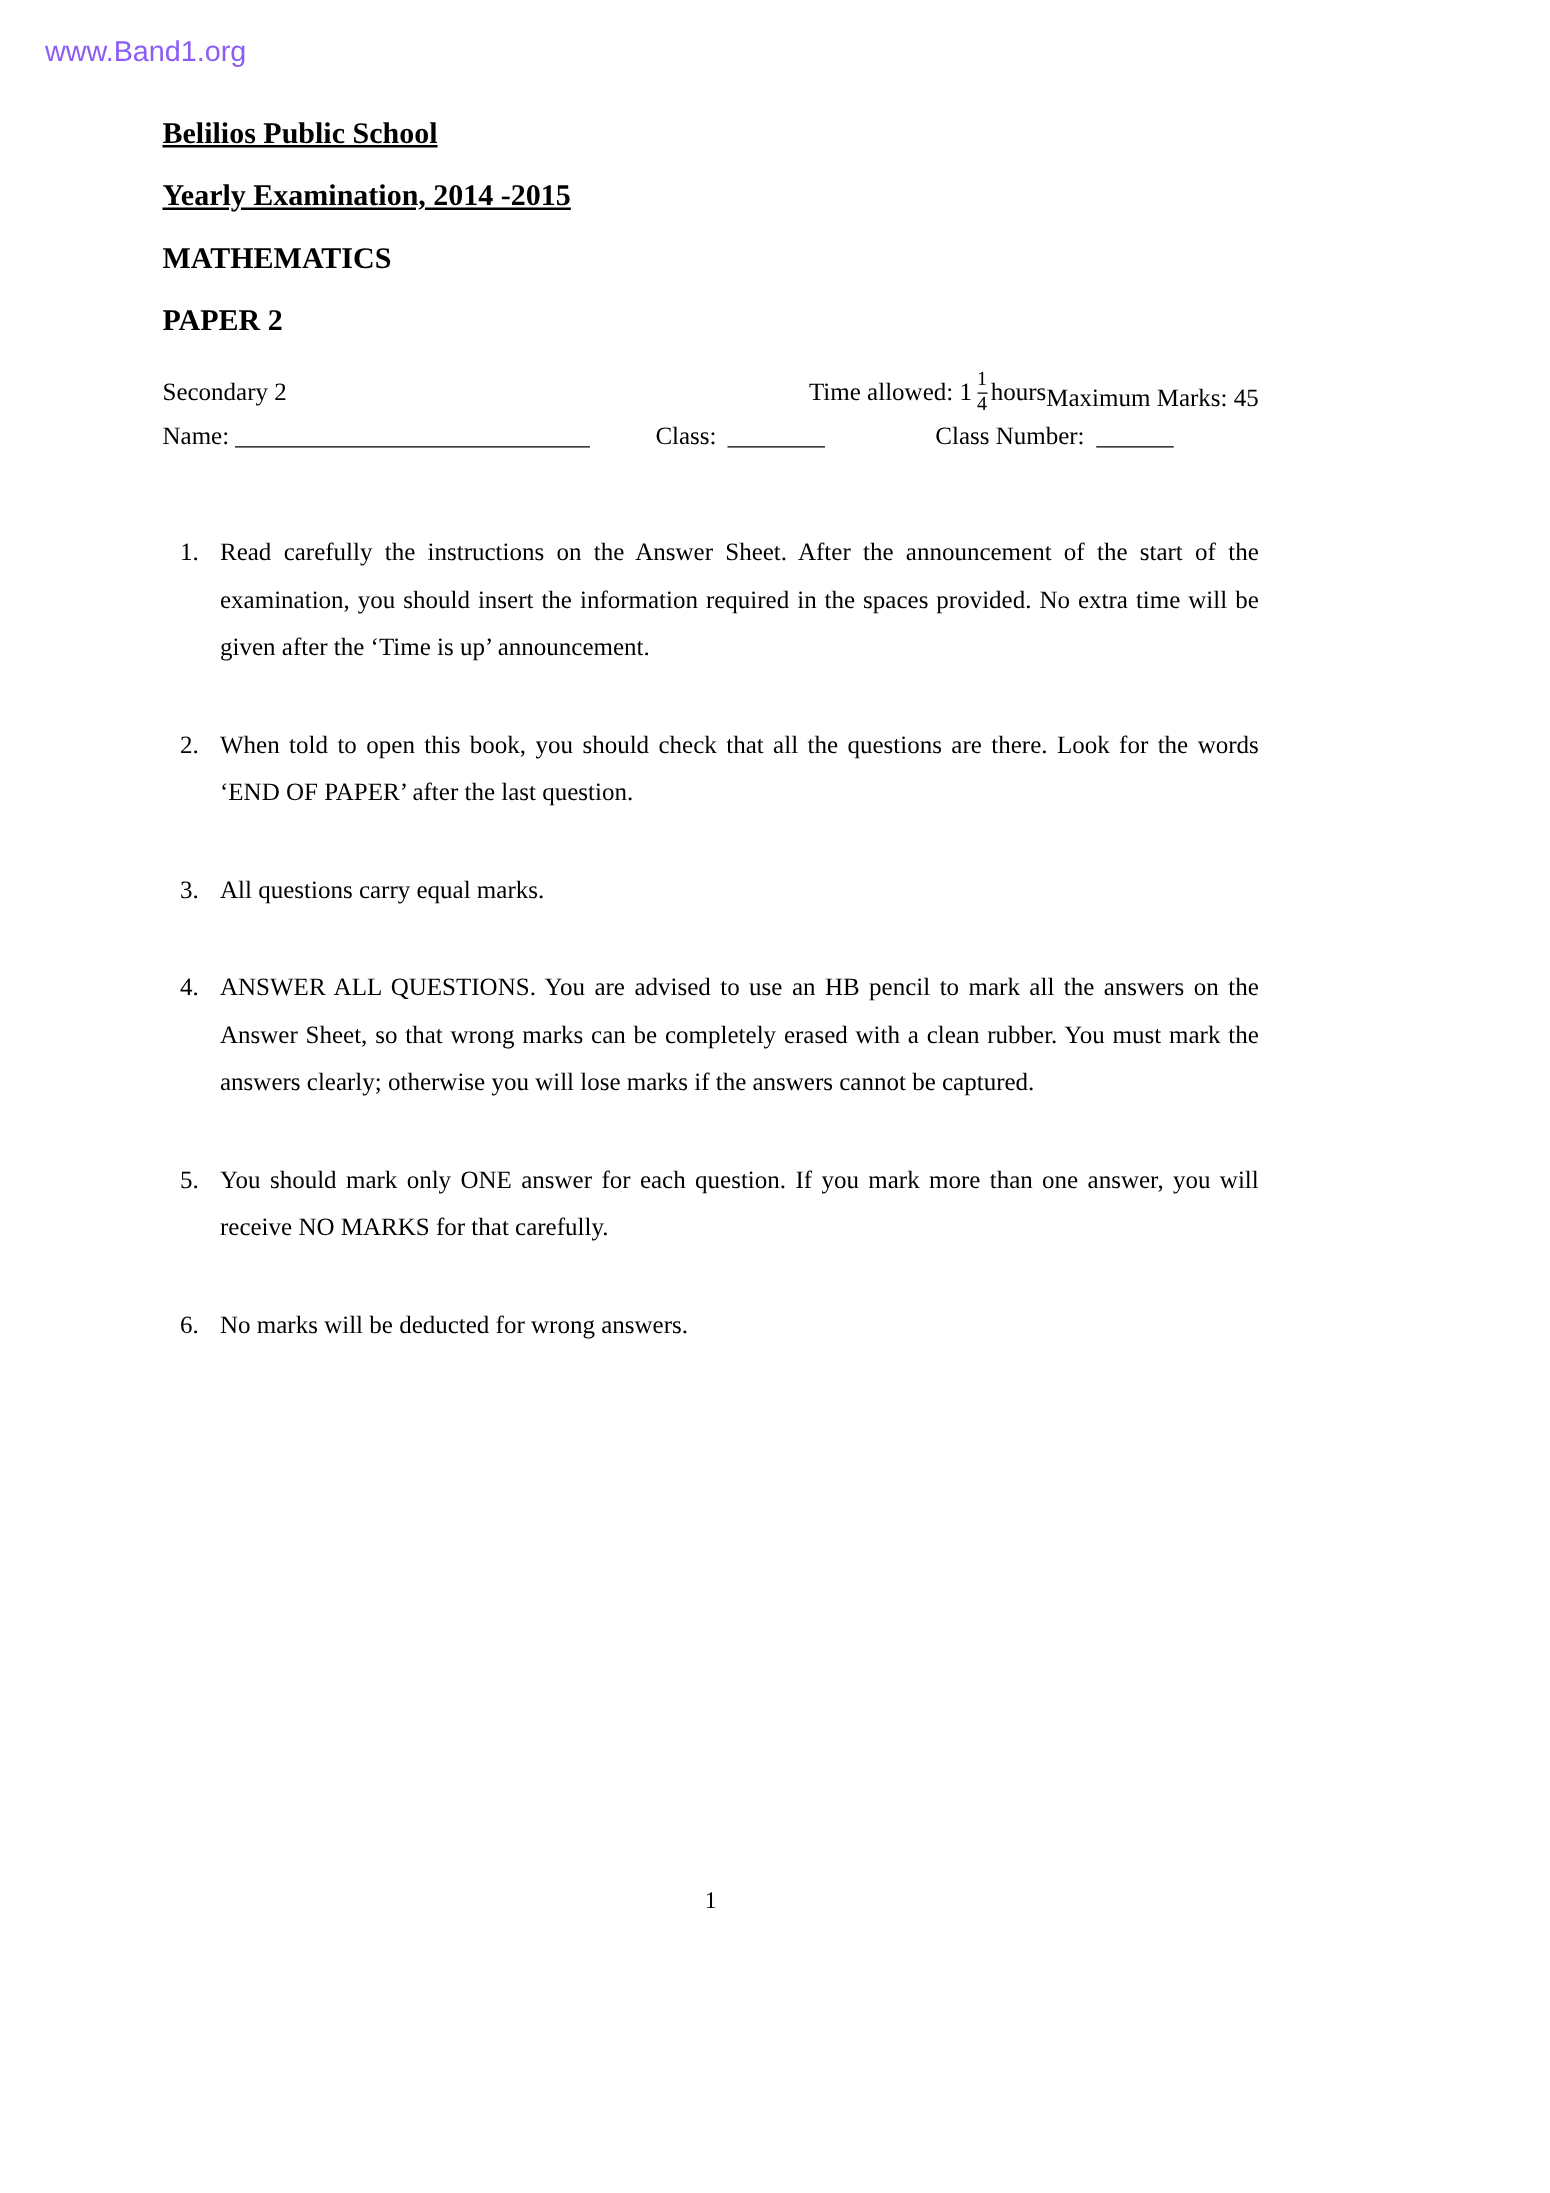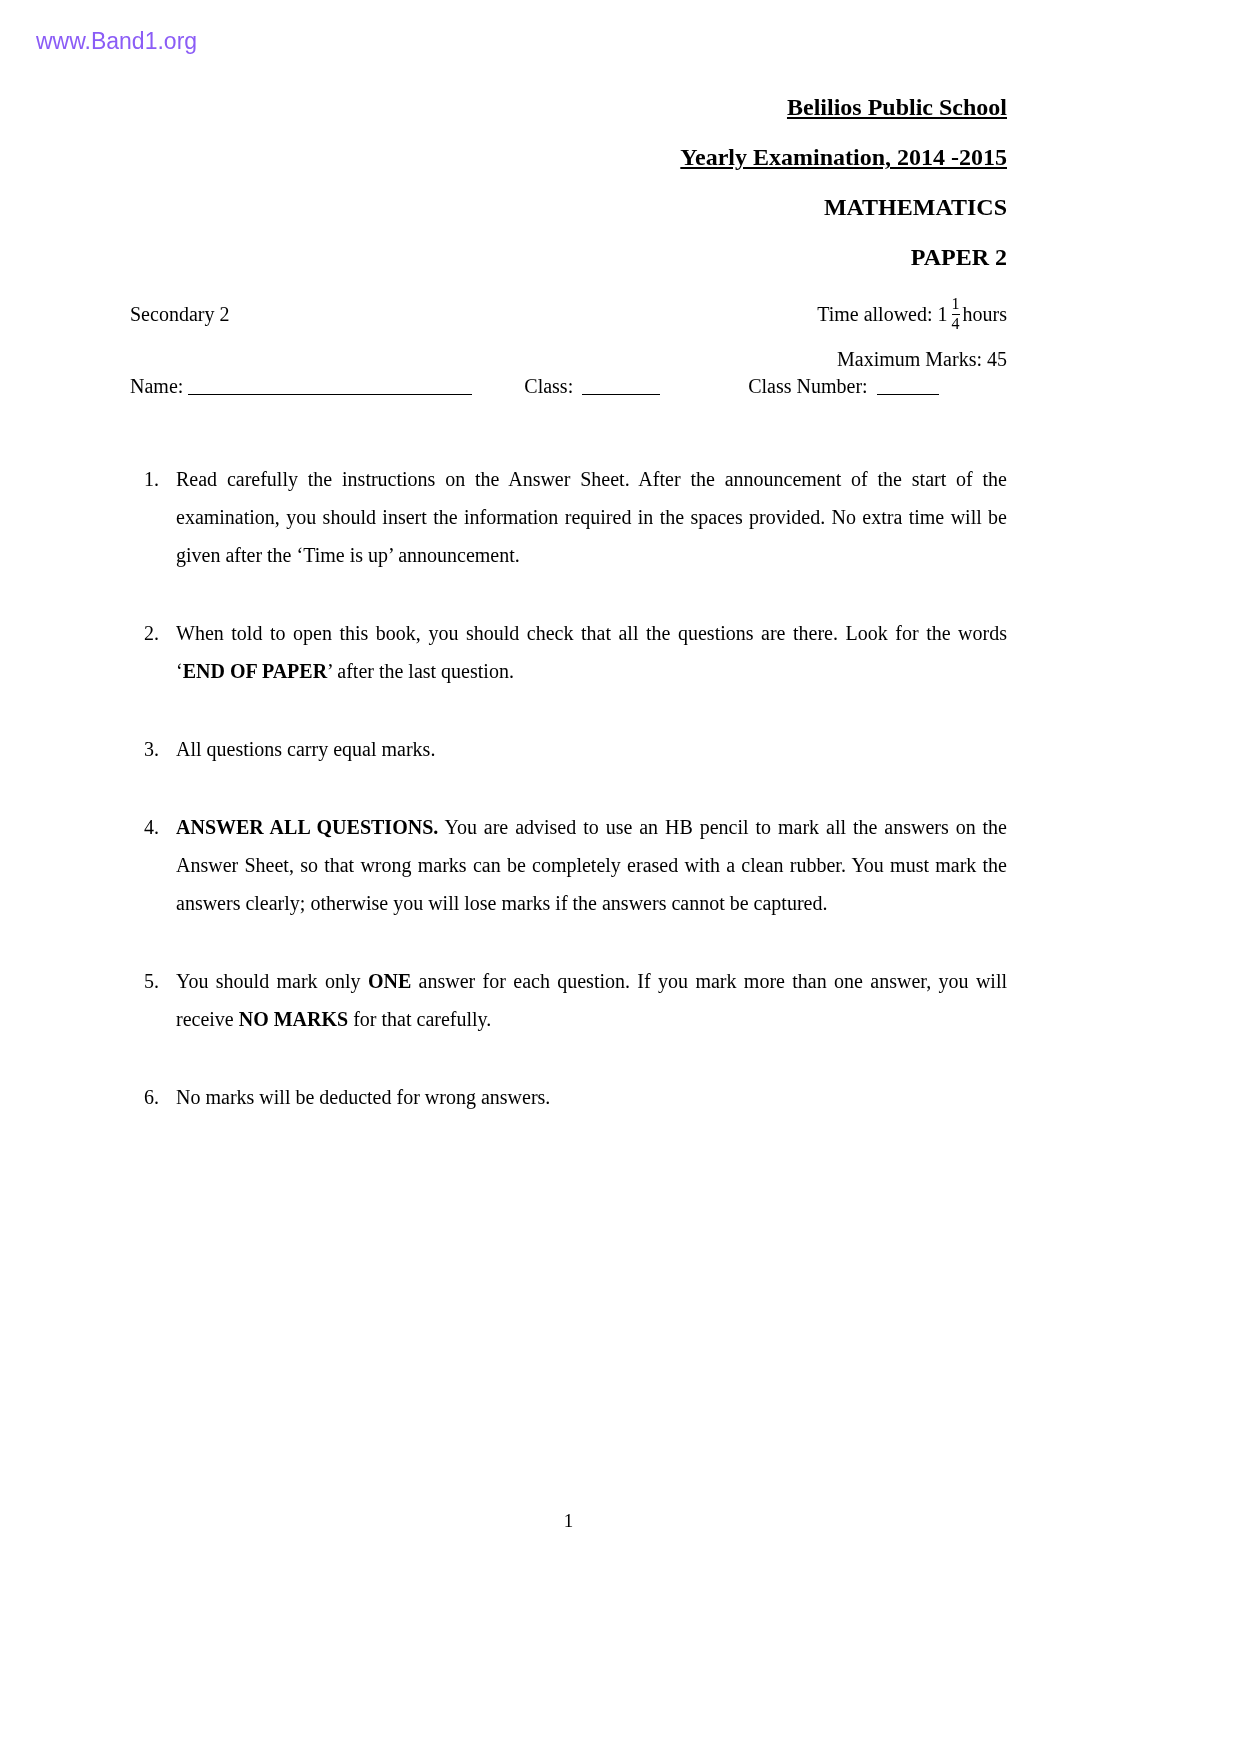--- a/index.html
+++ b/index.html
@@ -19,36 +19,36 @@
   }
   .watermark {
     position: absolute;
     top: 28px;
     left: 36px;
     font-family: "Liberation Sans", "DejaVu Sans", sans-serif;
     font-size: 23px;
     color: #8b5cf6;
   }
   .title {
-    text-align: right;
+    text-align: left;
     font-size: 24px;
     font-weight: bold;
     line-height: 30px;
     margin-bottom: 20px;
   }
   .title.underlined { text-decoration: underline; }
 
   .meta-row {
     display: flex;
     justify-content: space-between;
     align-items: flex-start;
     margin-top: 6px;
   }
   .meta-left { line-height: 44px; }
-  .meta-right { display: flex; flex-direction: column; align-items: flex-end; }
+  .meta-right { display: flex; flex-direction: row; align-items: center; }
   .time-line { display: flex; align-items: center; height: 44px; }
   .frac {
     display: inline-block;
     text-align: center;
     font-size: 16px;
     line-height: 1.15;
     margin: 0 3px 0 4px;
     vertical-align: middle;
   }
   .frac .num { display: block; }
@@ -87,21 +87,21 @@
   .inst-num {
     flex: 0 0 46px;
     padding-left: 14px;
     line-height: 38px;
   }
   .inst-text {
     flex: 1;
     text-align: justify;
     line-height: 38px;
   }
-  .b { font-weight: bold; }
+  .b { font-weight: normal; }
 
   .page-number {
     position: absolute;
     top: 1510px;
     left: 130px;
     width: 877px;
     text-align: center;
     font-size: 19px;
   }
 </style>

